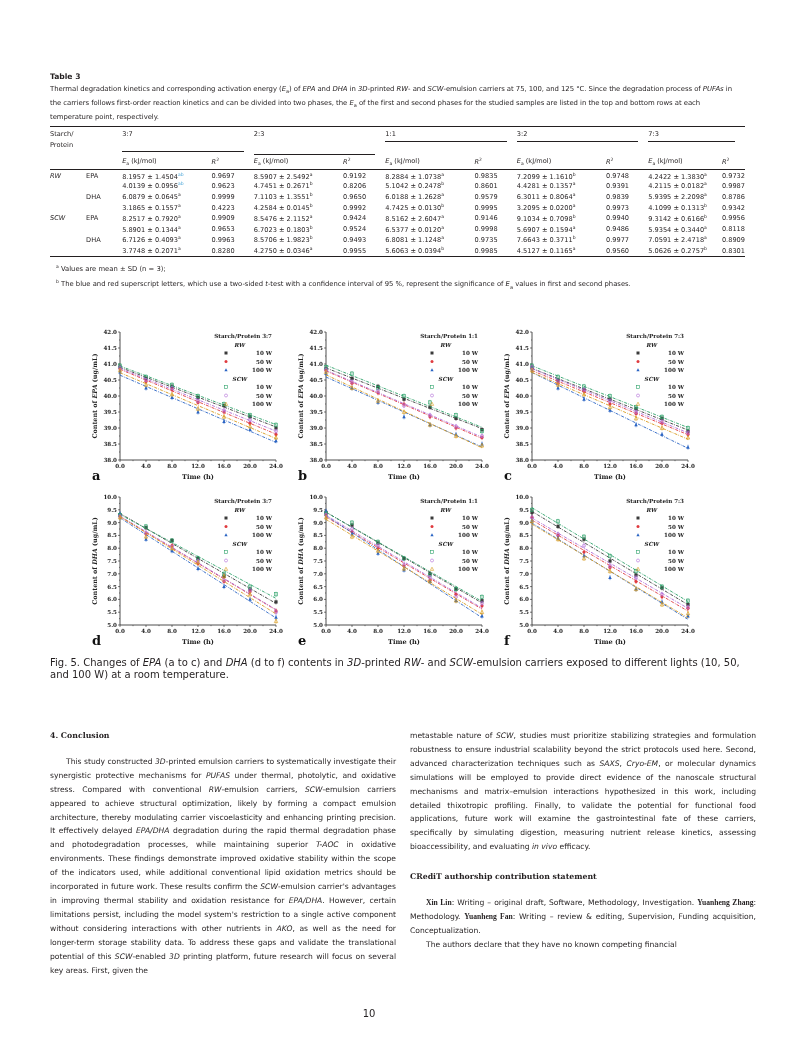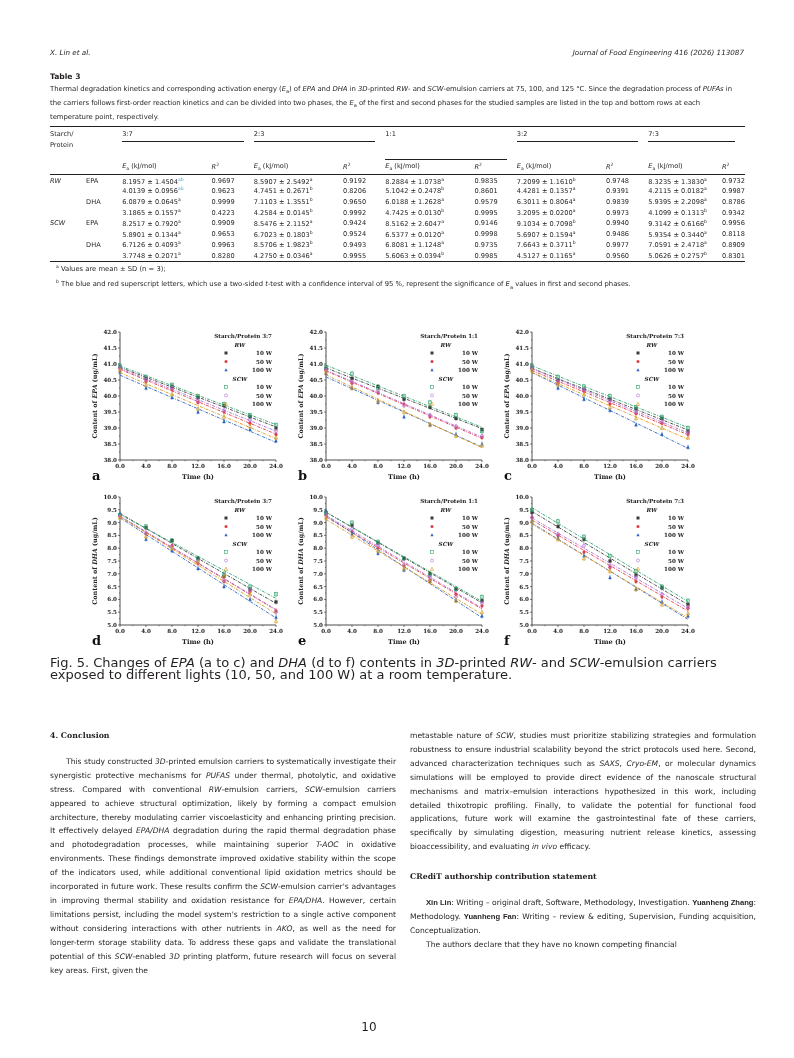--- a/index.html
+++ b/index.html
@@ -18,40 +18,36 @@
   table.data tbody tr:last-child td { border-bottom: 1px solid #231f20; }
   table.data tbody tr:first-child td { padding-top: 2px; }
   .sup-a { font-size: 4.5px; vertical-align: super; }
   .sup-blue { color: #4da7d9; }
   .it { font-style: italic; }
   .footnotes { position: absolute; top: 261px; left: 50px; width: 695px; font-size: 6.8px; line-height: 11.5px; }
   .footnotes .fn { text-indent: 6px; }
   .figure { position: absolute; top: 322px; left: 88px; width: 620px; height: 330px; }
   .panel { position: absolute; width: 206px; height: 164px; }
   .panel svg { width: 206px; height: 164px; display: block; }
-  .fig-caption { position: absolute; top: 657px; left: 50px; width: 695px; font-size: 13px; line-height: 11.5px; }
+  .fig-caption { position: absolute; top: 657px; left: 50px; width: 695px; font-size: 10px; line-height: 11.5px; }
   .col { position: absolute; width: 346px; font-size: 7.6px; line-height: 13.9px; text-align: justify; margin-top: 32px; }
   .col-left { left: 50px; top: 697px; }
   .col-right { left: 410px; top: 697px; }
   .section-title { font-family: "DejaVu Serif", serif; font-weight: bold; font-size: 7.8px; margin-bottom: 12px; }
   .para { text-indent: 16px; }
   .para i { font-style: italic; }
   .right-head { font-family: "DejaVu Serif", serif; font-weight: bold; font-size: 7.8px; margin: 12px 0 12px 0; }
-  .credit b { font-family: Liberation Sans, sans-serif; }
-  .page-number { position: absolute; top: 1008px; left: 0; width: 738px; text-align: center; font-size: 12px; margin-top: 12px; }
+  .credit b { font-family: Liberation Serif, serif; }
+  .page-number { position: absolute; top: 1008px; left: 0; width: 738px; text-align: center; font-size: 10px; }
 </style>
 </head>
 <body>
 
 <div class="page">
 
-  <div class="running-head">
-    <span>X. Lin et al.</span>
-    <span>Journal of Food Engineering 416 (2026) 113087</span>
-  </div>
 
   <div class="table-label">Table 3</div>
 
   <div class="table-caption">
     <span>Thermal degradation kinetics and corresponding activation energy (</span><i>E</i><sub style="font-size:5px">a</sub><span>) of </span><i>EPA</i><span> and </span><i>DHA</i><span> in </span><i>3D</i><span>-printed </span><i>RW</i><span>- and </span><i>SCW</i><span>-emulsion carriers at 75, 100, and 125 °C. Since the degradation process of </span><i>PUFAs</i><span> in the carriers follows first-order reaction kinetics and can be divided into two phases, the </span><i>E</i><sub style="font-size:5px">a</sub><span> of the first and second phases for the studied samples are listed in the top and bottom rows at each temperature point, respectively.</span>
   </div>
 
   <table class="data">
     <colgroup>
       <col style="width:38px">
@@ -66,27 +62,27 @@
         <col style="width:44px">
       <col style="width:75px">
     </colgroup>
     <thead>
       <tr class="top">
         <th colspan="2" rowspan="2" style="border-bottom:1px solid #231f20; vertical-align:top; padding-top:3px;">
           <div>Starch/</div>
           <div style="margin-top:3px">Protein</div>
         </th>
         <th colspan="2">
-            <div class="grp" style="margin-right:10px; padding-bottom:3px">3:7</div>
+            <div class="grp" style="margin-right:10px; padding-bottom:13px">3:7</div>
           </th>
         <th colspan="2">
-            <div class="grp" style="margin-right:10px; padding-bottom:3px">2:3</div>
+            <div class="grp" style="margin-right:10px; padding-bottom:16px">2:3</div>
           </th>
         <th colspan="2">
-            <div class="grp" style="margin-right:10px; padding-bottom:21px">1:1</div>
+            <div class="grp" style="margin-right:10px; padding-bottom:3px">1:1</div>
           </th>
         <th colspan="2">
             <div class="grp" style="margin-right:10px; padding-bottom:3px">3:2</div>
           </th>
         <th colspan="2">
             <div class="grp" style="margin-right:10px; padding-bottom:3px">7:3</div>
           </th>
       </tr>
       <tr class="sub" id="sub-header-row">
           <th><i>E</i><sub style="font-size:4.5px">a</sub><span> (kJ/mol)</span></th>
@@ -106,21 +102,21 @@
           <td class="it">RW</td>
           <td>EPA</td>
           <td><span>8.1957 ± 1.4504</span><sup class="sup-a sup-blue">ab</sup></td>
           <td>0.9697</td>
           <td><span>8.5907 ± 2.5492</span><sup class="sup-a">a</sup></td>
           <td>0.9192</td>
           <td><span>8.2884 ± 1.0738</span><sup class="sup-a">a</sup></td>
           <td>0.9835</td>
           <td><span>7.2099 ± 1.1610</span><sup class="sup-a">b</sup></td>
           <td>0.9748</td>
-          <td><span>8.3235 ± 1.3830</span><sup class="sup-a">a</sup></td>
+          <td><span>4.2422 ± 1.3830</span><sup class="sup-a">a</sup></td>
           <td>0.9732</td>
         </tr>
         <tr>
           <td class="it"></td>
           <td></td>
           <td><span>4.0139 ± 0.0956</span><sup class="sup-a sup-blue">ab</sup></td>
           <td>0.9623</td>
           <td><span>4.7451 ± 0.2671</span><sup class="sup-a">b</sup></td>
           <td>0.8206</td>
           <td><span>5.1042 ± 0.2478</span><sup class="sup-a">b</sup></td>

